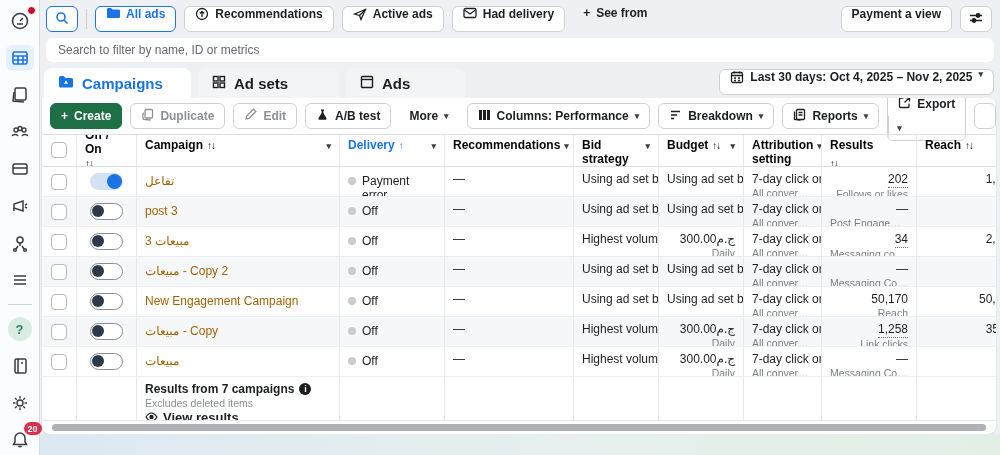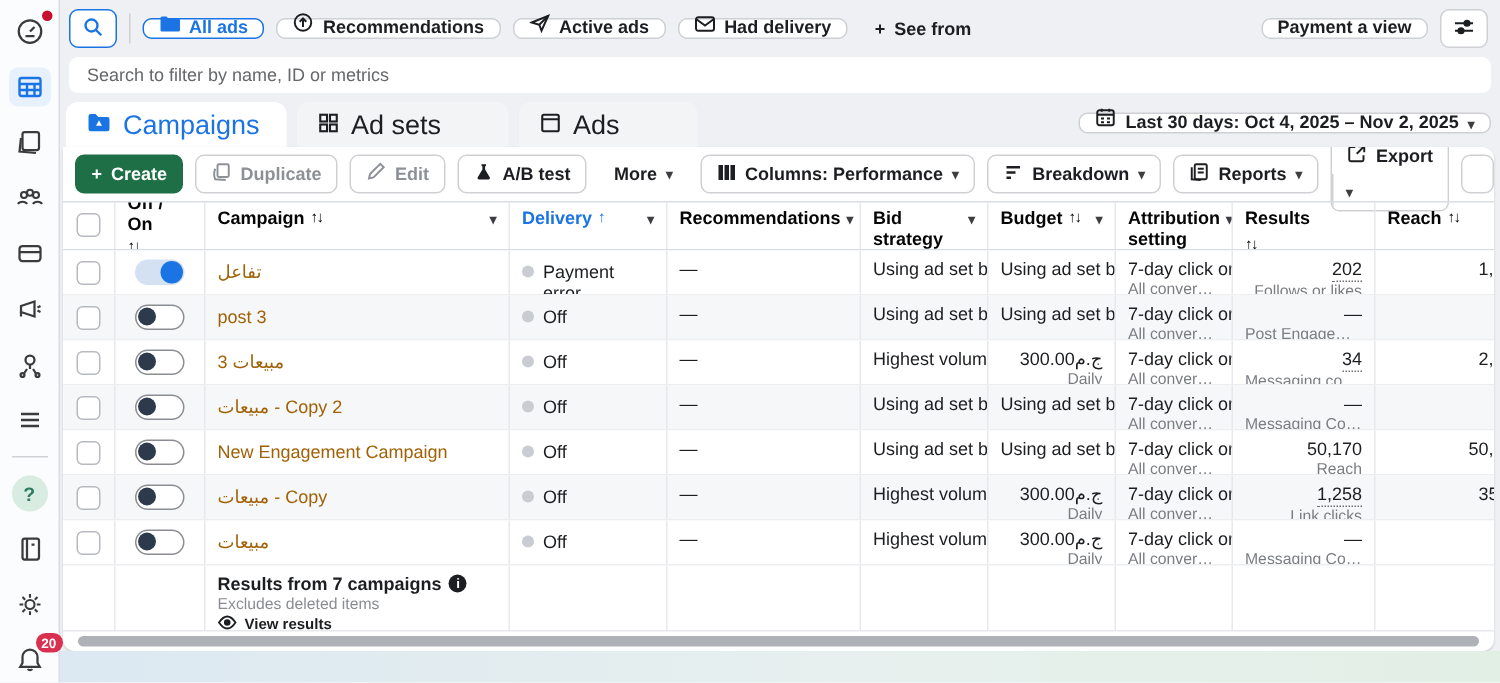--- a/index.html
+++ b/index.html
@@ -24,35 +24,35 @@
   .side-div { width:24px; height:1px; background:#cfd2d6; flex:none; }
 
   
   .main { position:absolute; left:40px; right:0; top:0; bottom:0; display:flex; flex-direction:column; }
 
   .filter-bar { height:38px; display:flex; align-items:center; gap:8px; padding:0 8px 0 6px; flex:none; }
   .icon-btn { height:26px; width:32px; background:#fff; border:1px solid #ced0d4; border-radius:6px;
               display:grid; place-items:center; cursor:pointer; color:#1c1e21; }
   .icon-btn.blue-border { border-color:#1b74e4; color:#1b74e4; }
   .vdiv { width:1px; height:20px; background:#ced0d4; flex:none; }
-  .chip { height:14px; background:#fff; border:1px solid #ced0d4; border-radius:6px; display:inline-flex;
-          align-items:flex-end; gap:6px; padding:0 10px; font-size:12px; font-weight:700; color:#1c1e21;
+  .chip { height:26px; background:#fff; border:1px solid #ced0d4; border-radius:6px; display:inline-flex;
+          align-items:flex-start; gap:6px; padding:0 10px; font-size:12px; font-weight:700; color:#1c1e21;
           cursor:pointer; white-space:nowrap; }
   .chip.selected { border:1.5px solid #1b74e4; color:#1b74e4; }
   .chip.borderless { border:none; background:transparent; }
   .spacer { flex:1; }
 
   .search-row { padding:0 6px 6px 6px; flex:none; }
   .search-row input { width:100%; height:24px; border:none; border-radius:6px; background:#fff;
                       padding:0 12px; font-size:12px; color:#1c1e21; font-family:inherit; outline:none; }
   .search-row input::placeholder { color:#65676b; }
 
   .tabs-row { height:30px; display:flex; align-items:flex-end; gap:7px; padding:0 6px 0 4px; flex:none; }
   .tab { height:30px; background:#f3f4f6; border-radius:8px 8px 0 0; display:flex; align-items:center;
-         gap:8px; padding:0 14px; font-size:18px; font-weight:400; color:#1c1e21; cursor:pointer; }
+         gap:8px; padding:0 14px; font-size:15px; font-weight:700; color:#1c1e21; cursor:pointer; }
   .tab.active { background:#fff; color:#1b74e4; }
   .tab-campaigns { width:147px; } .tab-adsets { width:141px; } .tab-ads { width:119px; }
   .date-btn { margin-left:auto; align-self:center; margin-bottom:2px; }
 
   .card { background:#fff; margin:0 4px 0 2px; border-radius:0 8px 8px 8px; overflow:hidden;
           box-shadow:0 1px 2px rgba(0,0,0,.12); flex:none; display:flex; flex-direction:column; }
 
   .toolbar { height:36px; display:flex; align-items:center; gap:8px; padding:0 8px; flex:none; }
   .btn { height:26px; background:#fff; border:1px solid #ced0d4; border-radius:6px; display:inline-flex;
          align-items:center; gap:6px; padding:0 10px; font-size:12px; font-weight:700; color:#1c1e21;
@@ -107,21 +107,21 @@
   .sub { font-size:10.5px; color:#7a7d81; line-height:1.3; white-space:nowrap; overflow:hidden;
          text-overflow:ellipsis; }
   .sub:empty { display:none; }
   .ta-right { text-align:right; } .ta-left { text-align:left; }
   .col-results { text-align:right;flex-direction:column; } .col-reach { text-align:right; }
   .dotted { border-bottom:1px dotted #6d7075; display:inline-block; }
   .tfoot { height:44px; border-bottom:1px solid #e6e8eb; }
   .tfoot .td { padding-top:5px; }
   .f-title { font-weight:700; font-size:12px; display:flex; align-items:center; gap:5px; }
   .f-sub { font-size:10.5px; color:#8a8d91; margin:1px 0; }
-  .f-action { font-weight:700; font-size:10px; display:flex; align-items:center; gap:5px; cursor:pointer; }
+  .f-action { font-weight:700; font-size:13px; display:flex; align-items:center; gap:5px; cursor:pointer; }
   .info-i { width:12px; height:12px; border-radius:50%; background:#1c1e21; color:#fff; font-size:9px;
             font-weight:700; display:inline-grid; place-items:center; }
   .scroll-strip { height:13px; display:flex; align-items:center; padding:0 10px; flex:none; }
   .hbar { flex:1; height:7px; border-radius:4px; background:#aeb1b5; cursor:pointer; }
 
   .bottom-gradient { flex:1; background:linear-gradient(90deg,#dce8f2 0%,#e7f0ee 55%,#e2efe5 100%); }
 </style>
 </head>
 <body>
 

